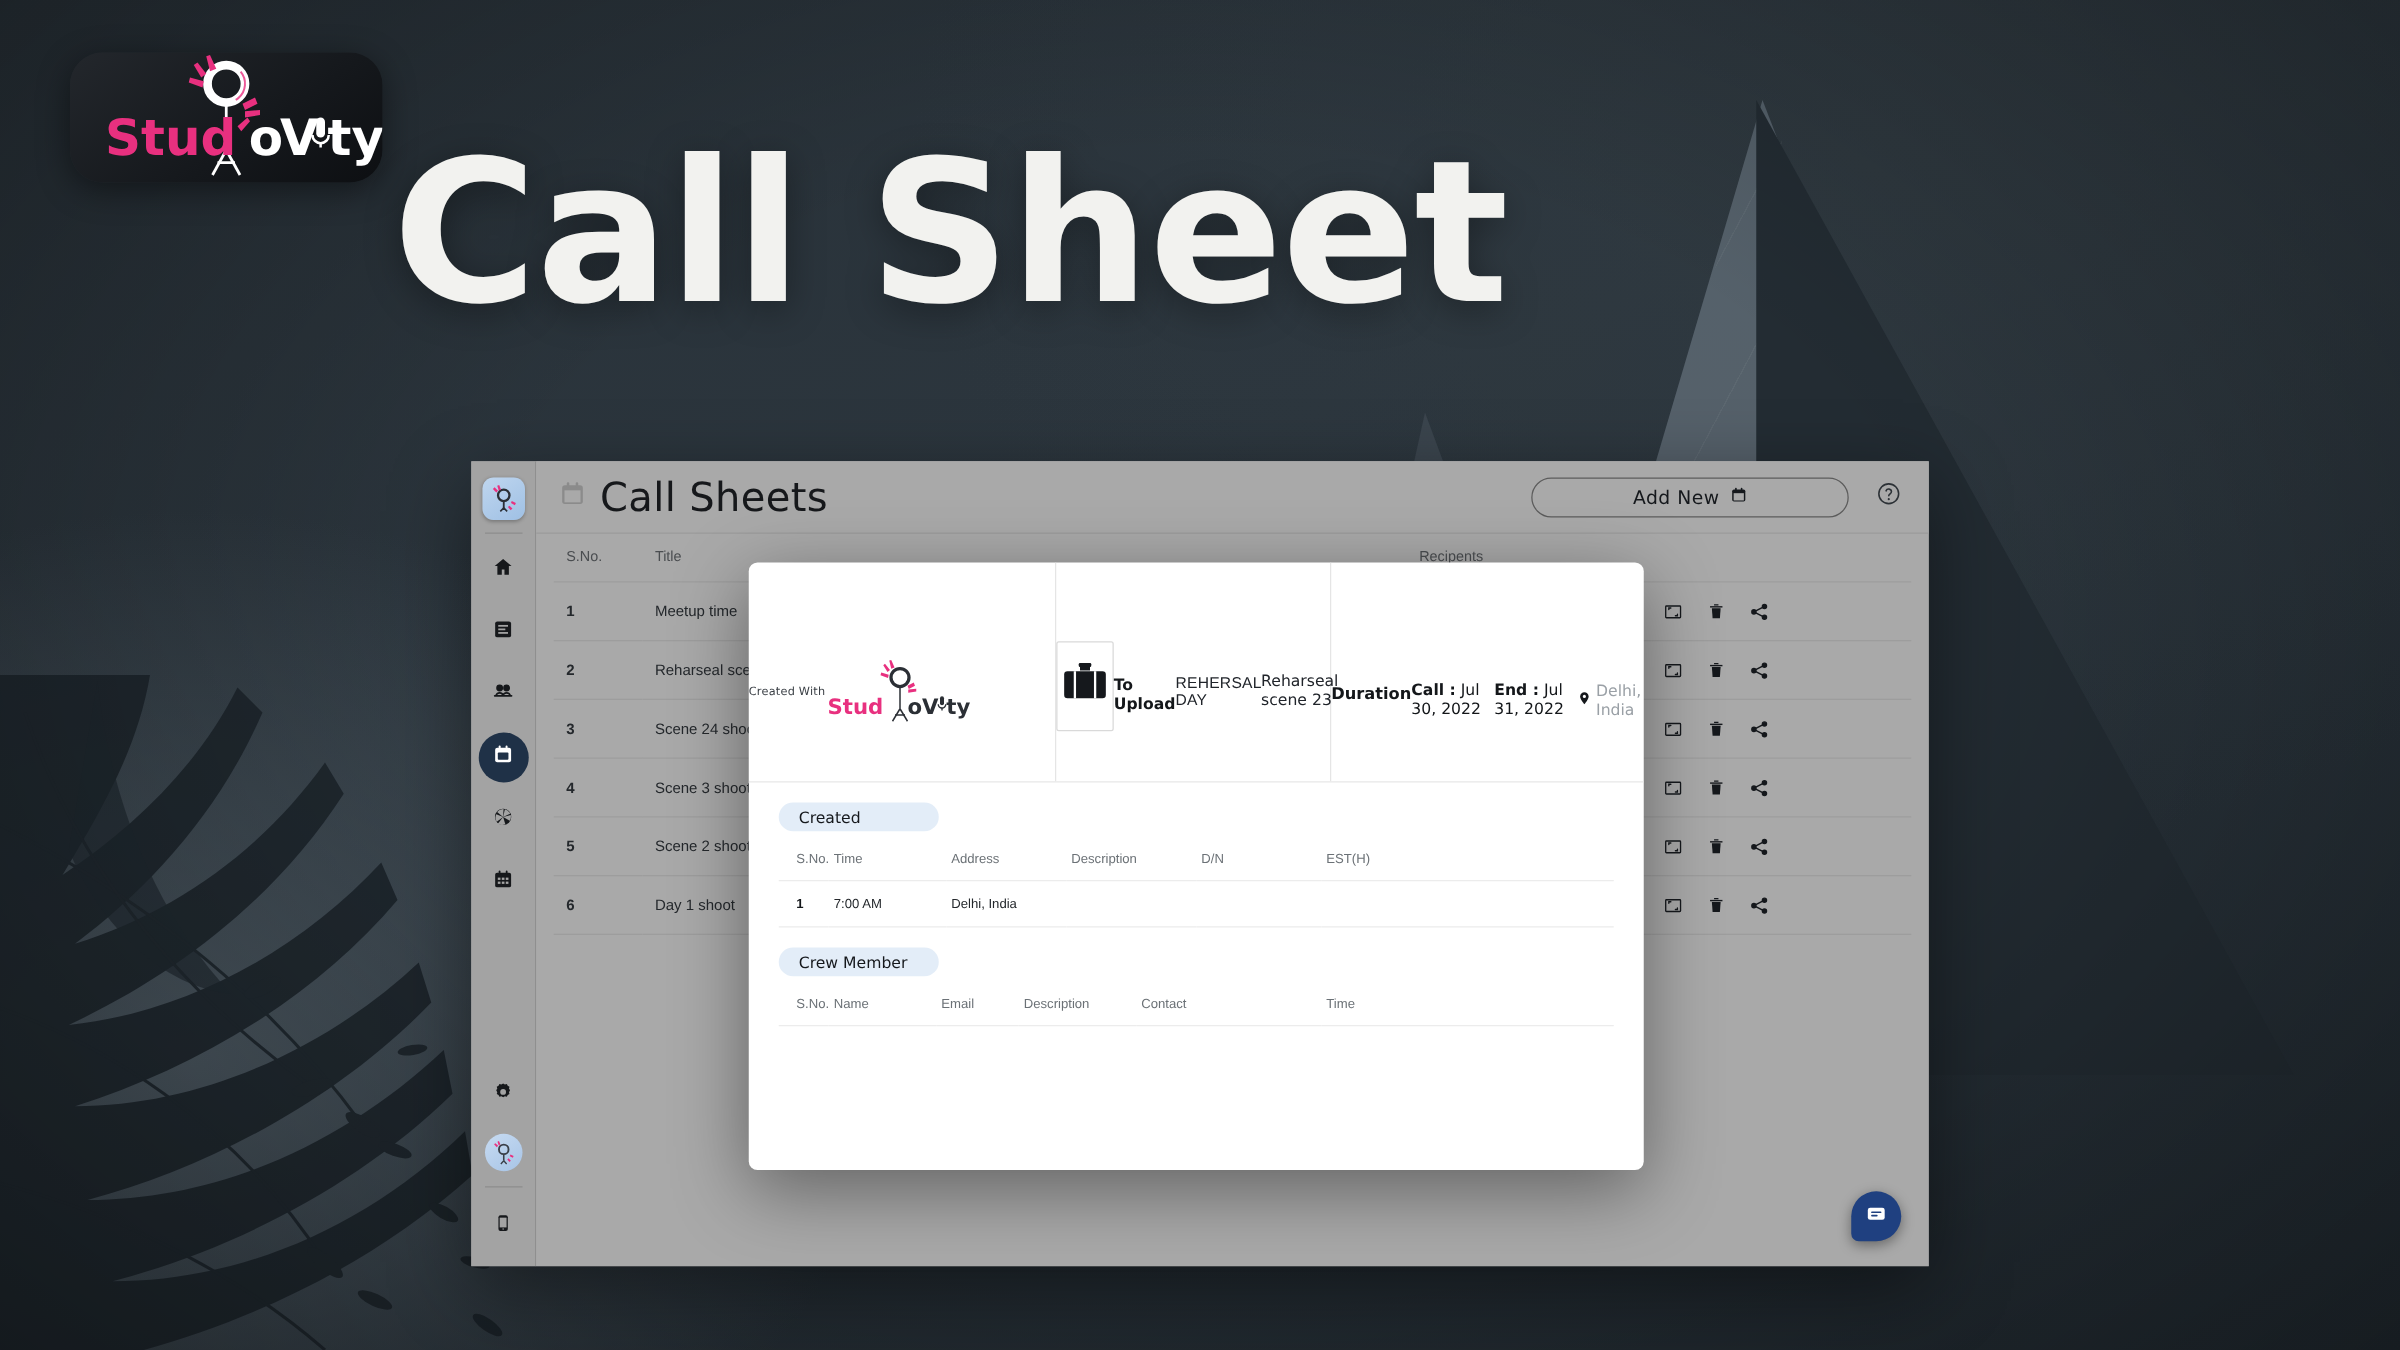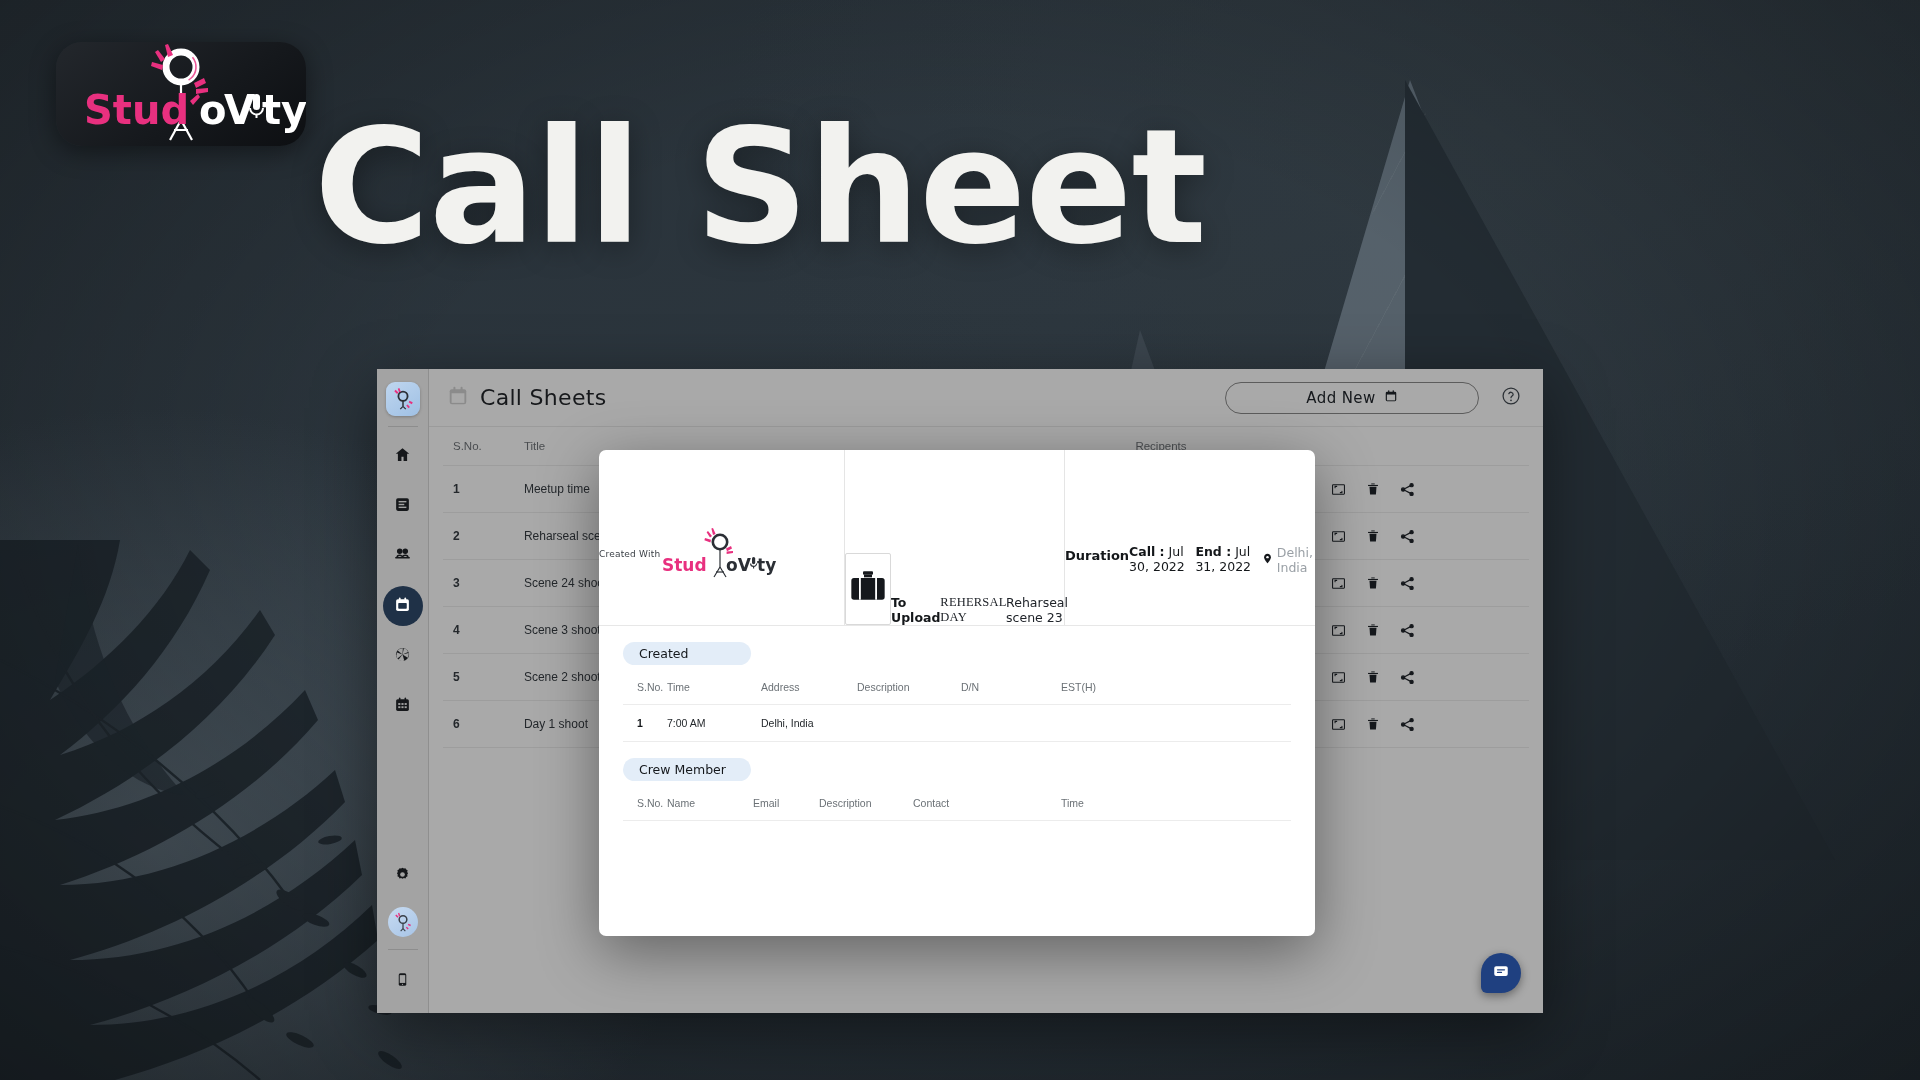--- a/index.html
+++ b/index.html
@@ -130,21 +130,21 @@
   .content { flex: 1; position: relative; background: #a9a9a9; }
   .topbar {
     height: 58px; display: flex; align-items: center;
     padding: 0 22px 0 18px;
     border-bottom: 1px solid #9b9b9b;
     background: #a9a9a9;
   }
   .page-title-wrap { display: flex; align-items: center; gap: 11px; }
   .page-title {
     font-family: "DejaVu Sans", sans-serif;
-    font-size: 22px; font-weight: 400; color: #16181b; letter-spacing: .3px;
+    font-size: 32px; font-weight: 400; color: #16181b; letter-spacing: .3px;
   }
   .topbar-spacer { flex: 1; }
   .add-new-btn {
     width: 254px; height: 32px; border-radius: 18px;
     border: 1px solid #5c5c5c; background: transparent;
     display: flex; align-items: center; justify-content: center; gap: 8px;
     font-family: "DejaVu Sans", sans-serif;
     font-size: 15px; color: #15181c; cursor: pointer; letter-spacing: .4px;
   }
   .help-btn { margin-left: 22px; cursor: pointer; display: flex; align-items: center; color: #2c3136; }
@@ -195,37 +195,37 @@
     overflow: hidden;
   }
   .modal-inner { height: 100%; overflow: hidden; }
 
   .modal-head {
     display: flex; height: 176px;
     border-bottom: 1px solid #e7e7e7;
   }
   .mh-col { display: flex; align-items: center; justify-content: flex-start; }
   .mh-col.c1 { width: 246px; padding-top: 34px; border-right: 1px solid #e5e5e5; }
-  .mh-col.c2 { width: 220px; padding-top: 22px; border-right: 1px solid #e5e5e5; align-items: flex-end; }
+  .mh-col.c2 { width: 220px; padding-top: 22px; border-right: 1px solid #e5e5e5; }
   .mh-col.c3 { width: 248px; padding-top: 35px; }
 
   .created-with {
     font-family: "DejaVu Sans", sans-serif;
     font-size: 9px; color: #3a3f45; letter-spacing: .2px; margin-bottom: 2px;
   }
   .thumb-box {
     width: 84px; height: 72px; border: 1px solid #d9d9d9; border-radius: 2px;
     display: flex; align-items: center; justify-content: center; background: #fff;
   }
   .mh-label {
     font-family: "DejaVu Sans", sans-serif;
     font-size: 12.5px; font-weight: 700; color: #14171a; margin-top: 13px;
   }
   .mh-sub {
-    font-family: Liberation Serif, serif;
+    font-family: Liberation Sans, sans-serif;
     font-size: 12.5px; color: #20242a; margin-top: 8px; letter-spacing: .2px;
   }
   .mh-sub2 {
     font-family: "DejaVu Sans", sans-serif;
     font-size: 12.5px; color: #20242a; margin-top: 7px;
   }
   .dur-title {
     font-family: "DejaVu Sans", sans-serif;
     font-size: 13px; font-weight: 700; color: #14171a;
   }

